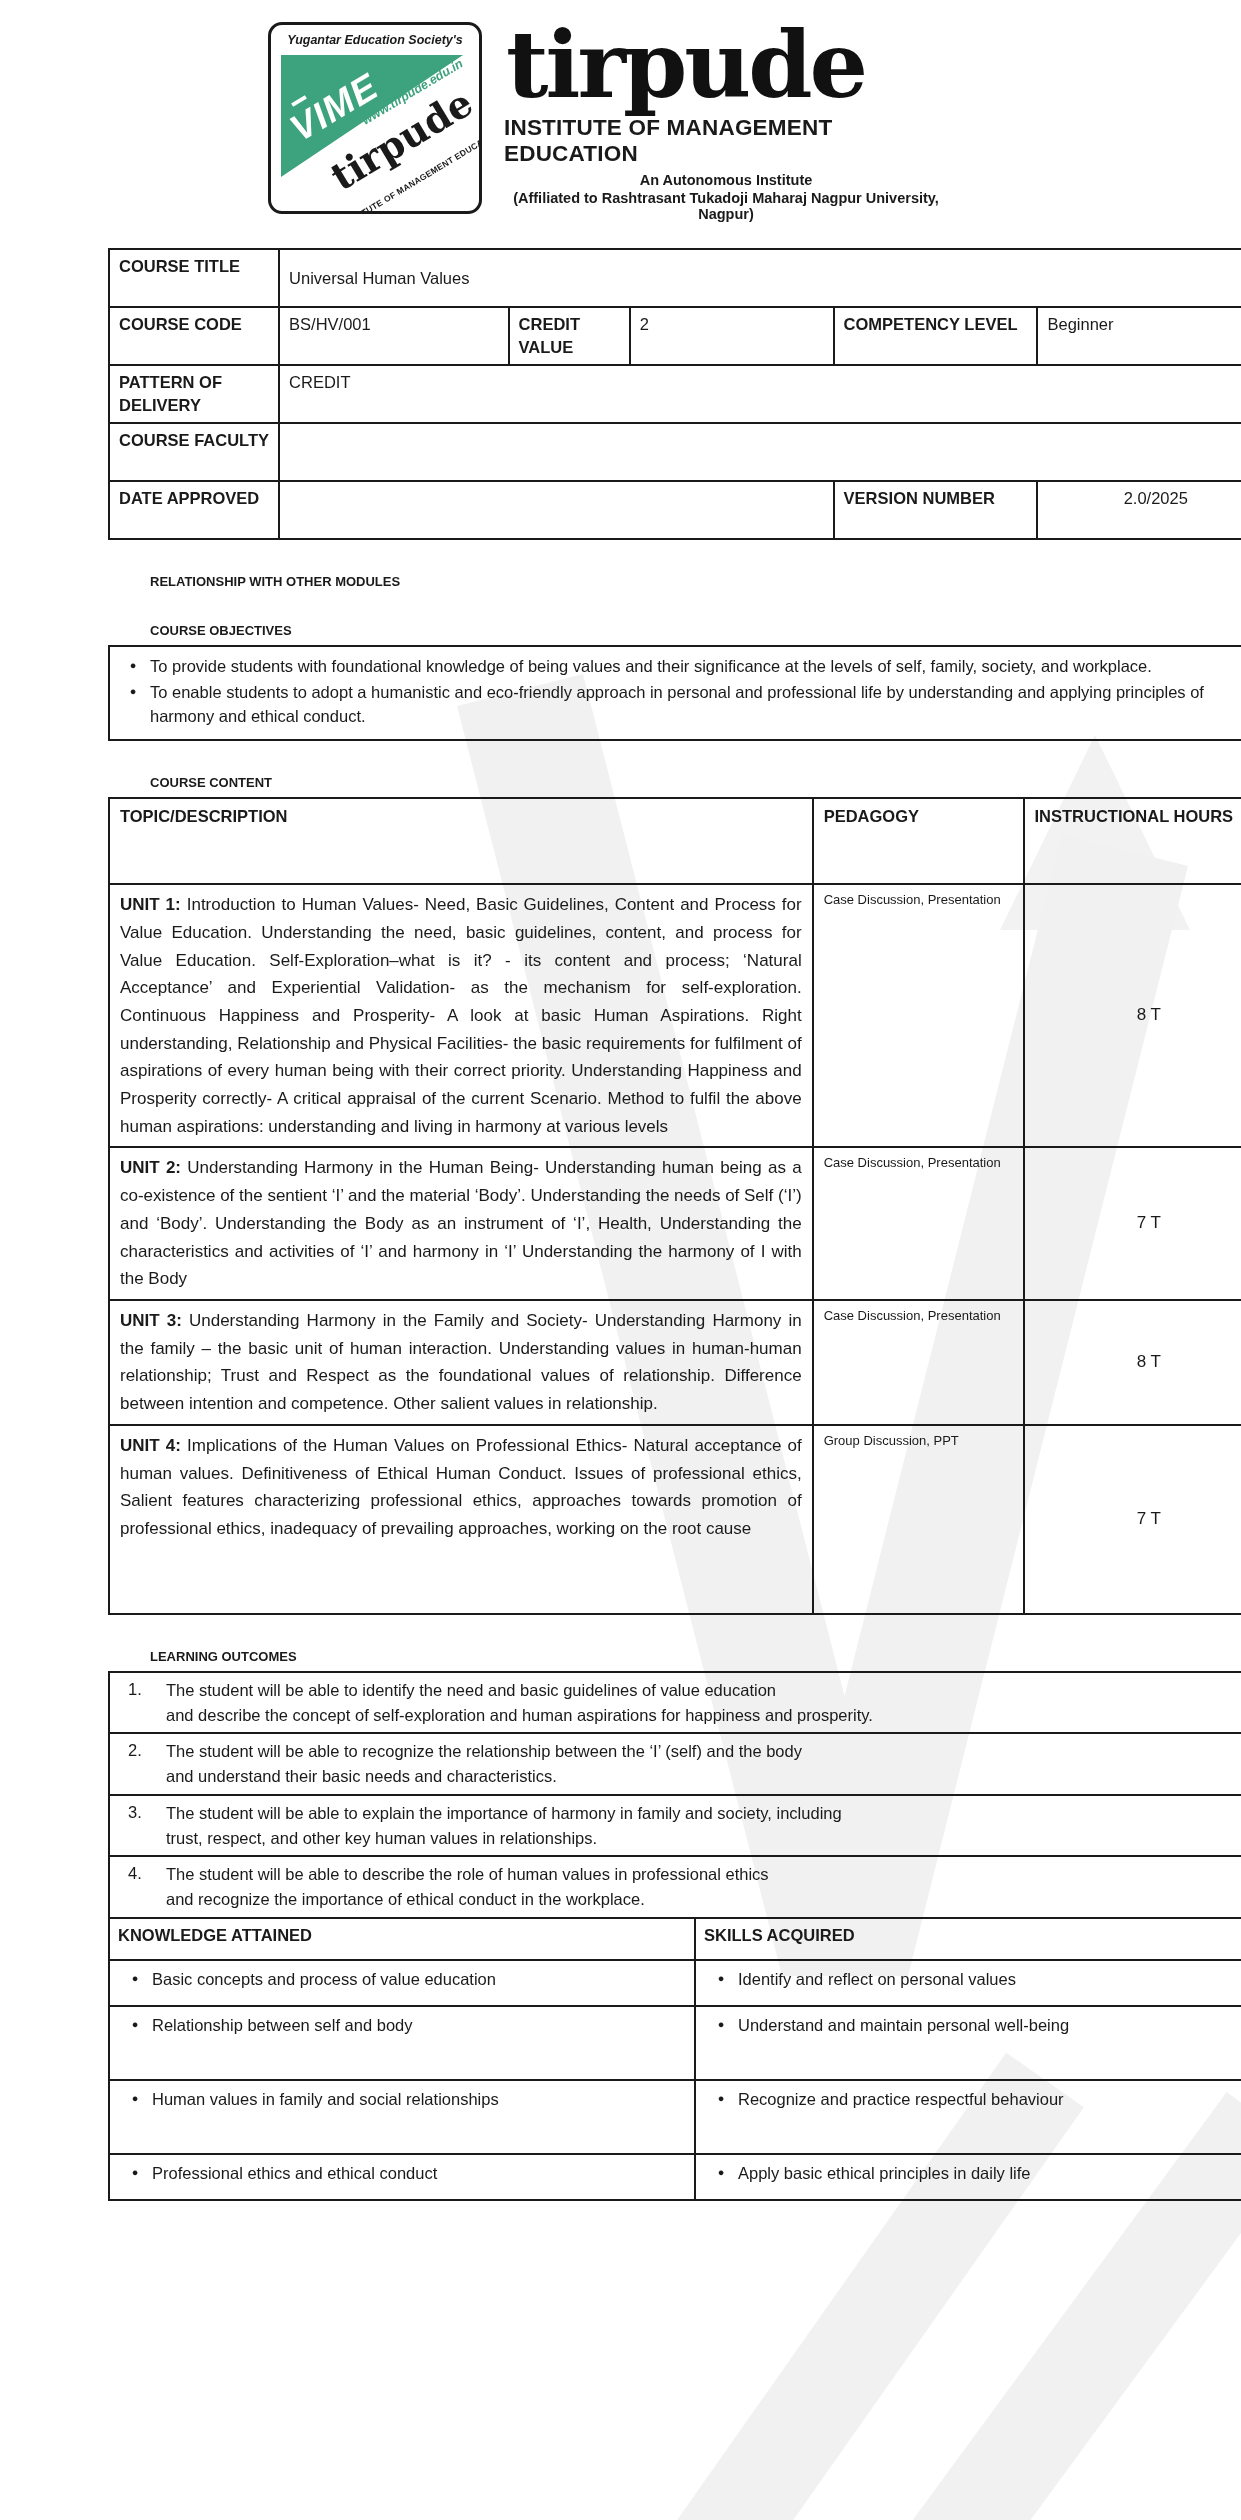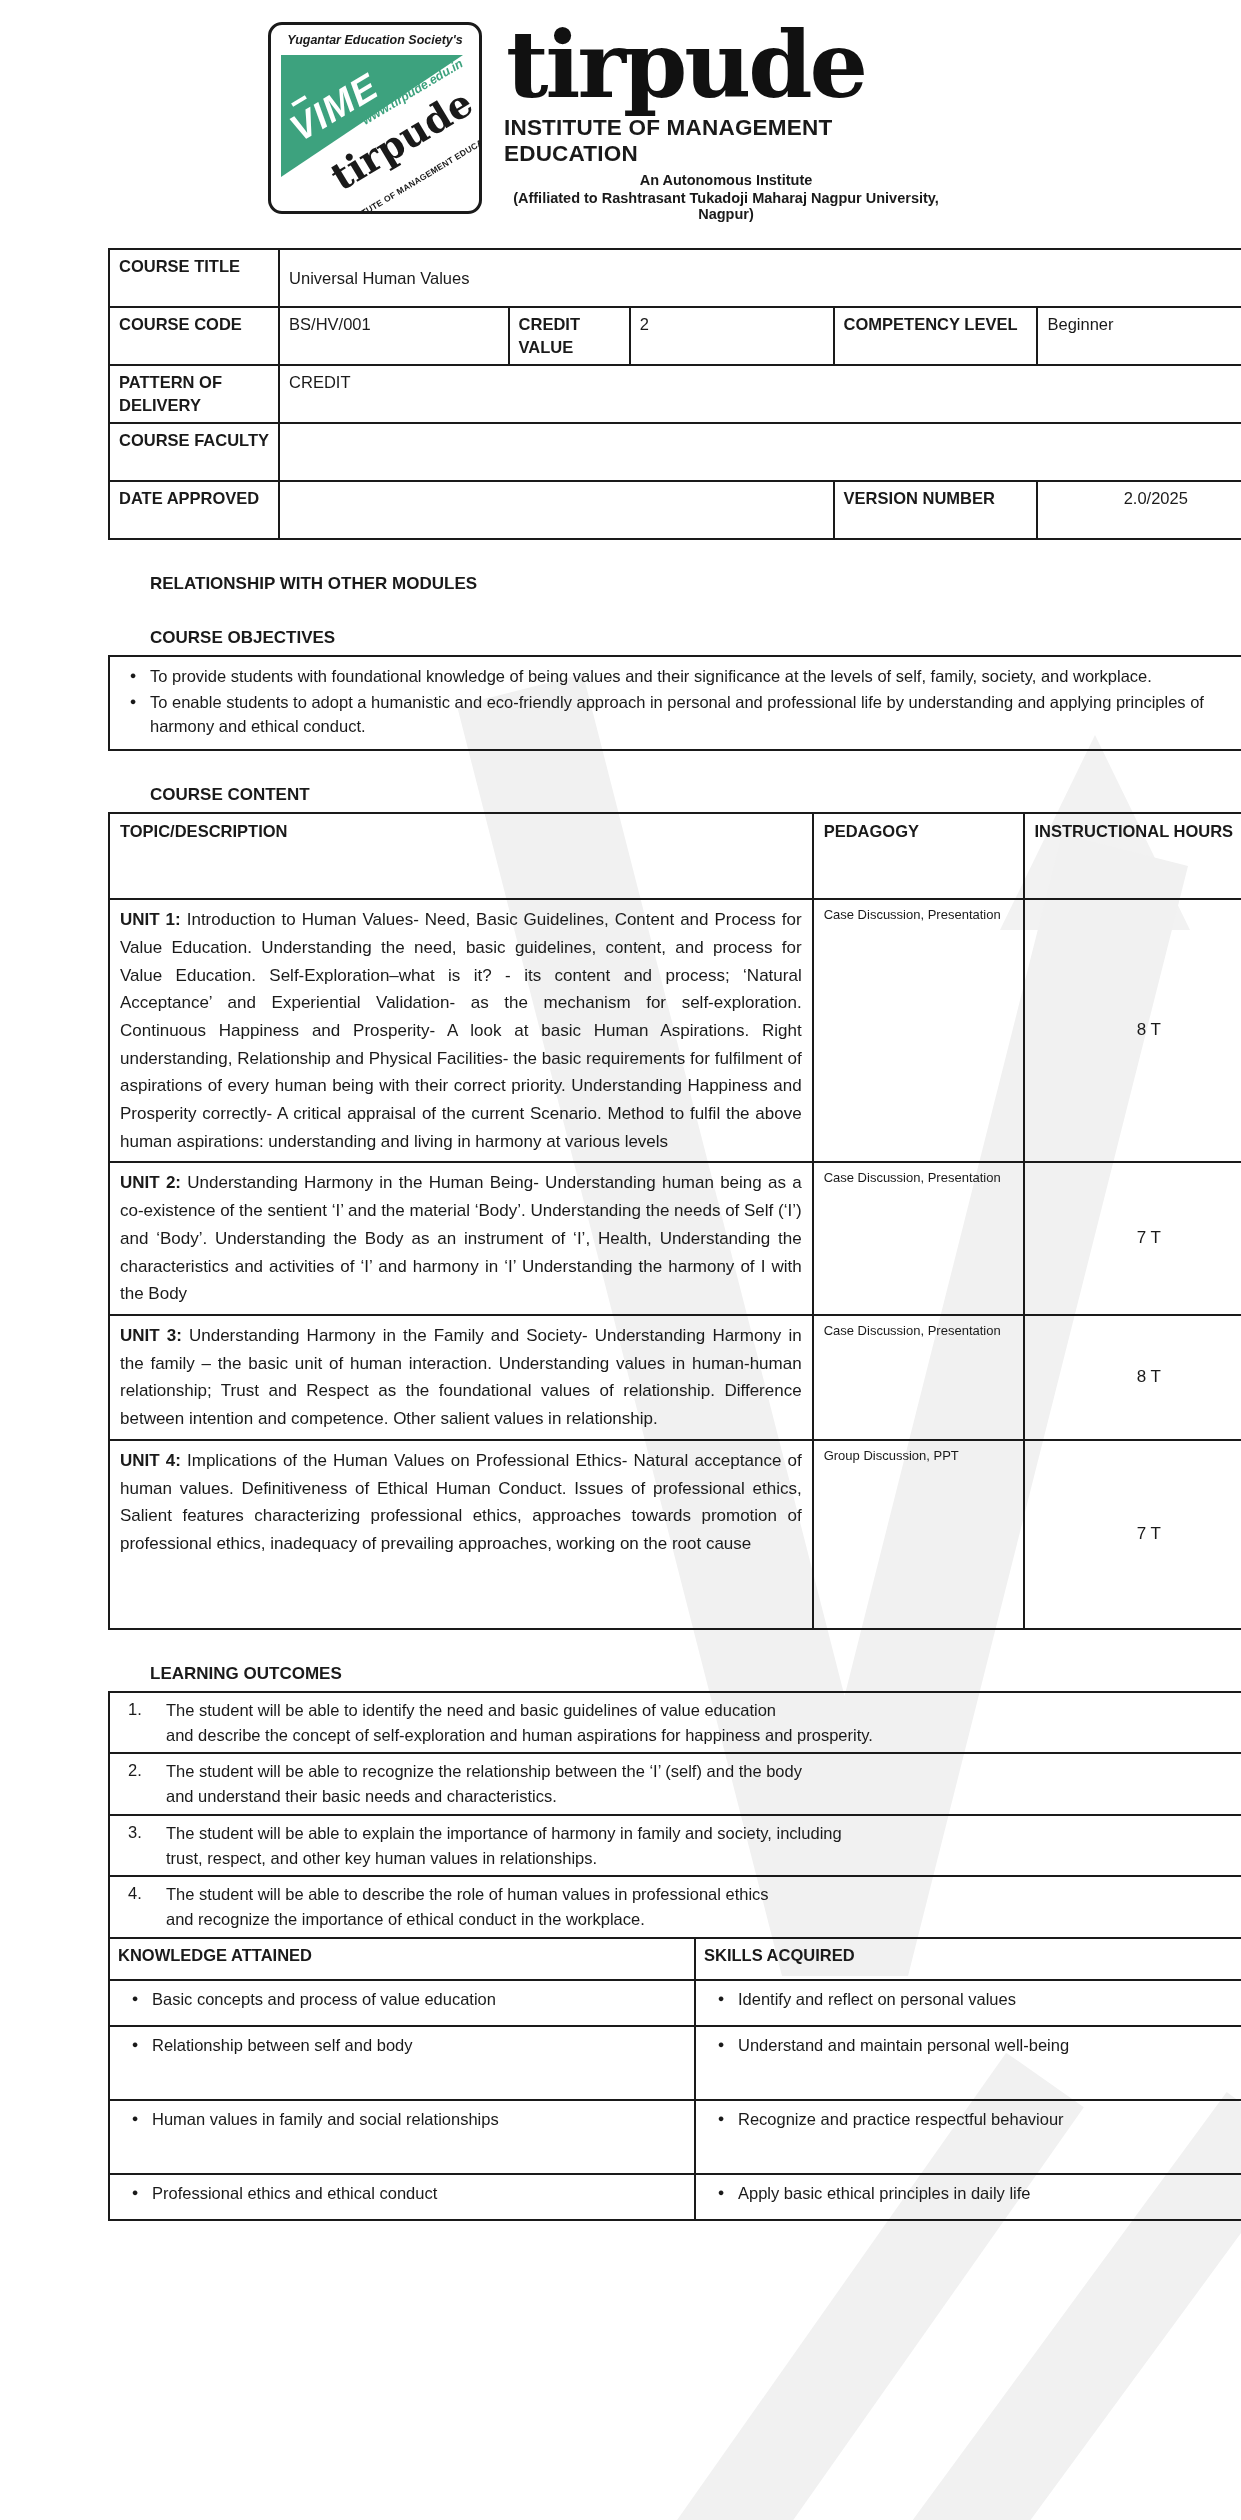--- a/index.html
+++ b/index.html
@@ -46,21 +46,21 @@
 
   
   table{border-collapse:collapse;table-layout:fixed;width:1167px;margin-left:108px;}
   td{border:2px solid #1a1a1a;padding:5px 9px;vertical-align:top;
      font-size:16.5px;line-height:1.35;word-wrap:break-word;}
   td.lbl{font-weight:bold;}
   .info-table{margin-top:26px;}
   .info-table td{height:46px;}
   .rel-table td{height:52px;}
 
-  .section-heading{font-weight:bold;font-size:17px;margin:34px 0 7px 150px;}
+  .section-heading{font-weight:bold;font-size:13px;margin:34px 0 7px 150px;}
 
   .obj-table td{padding:6px 12px 8px 6px;}
   .bullet-item{display:flex;margin:2px 0;}
   .bullet-item::before{content:"●";font-size:11px;line-height:1.9;flex:0 0 34px;text-align:center;}
   .bullet-item .bi-text{flex:1;line-height:1.45;}
 
   .cc-table td{padding:6px 10px;}
   .cc-table .hdr{font-weight:bold;height:72px;}
   .unit-text{text-align:justify;font-size:17px;line-height:1.63;}
   .unit-text b{white-space:nowrap;}

